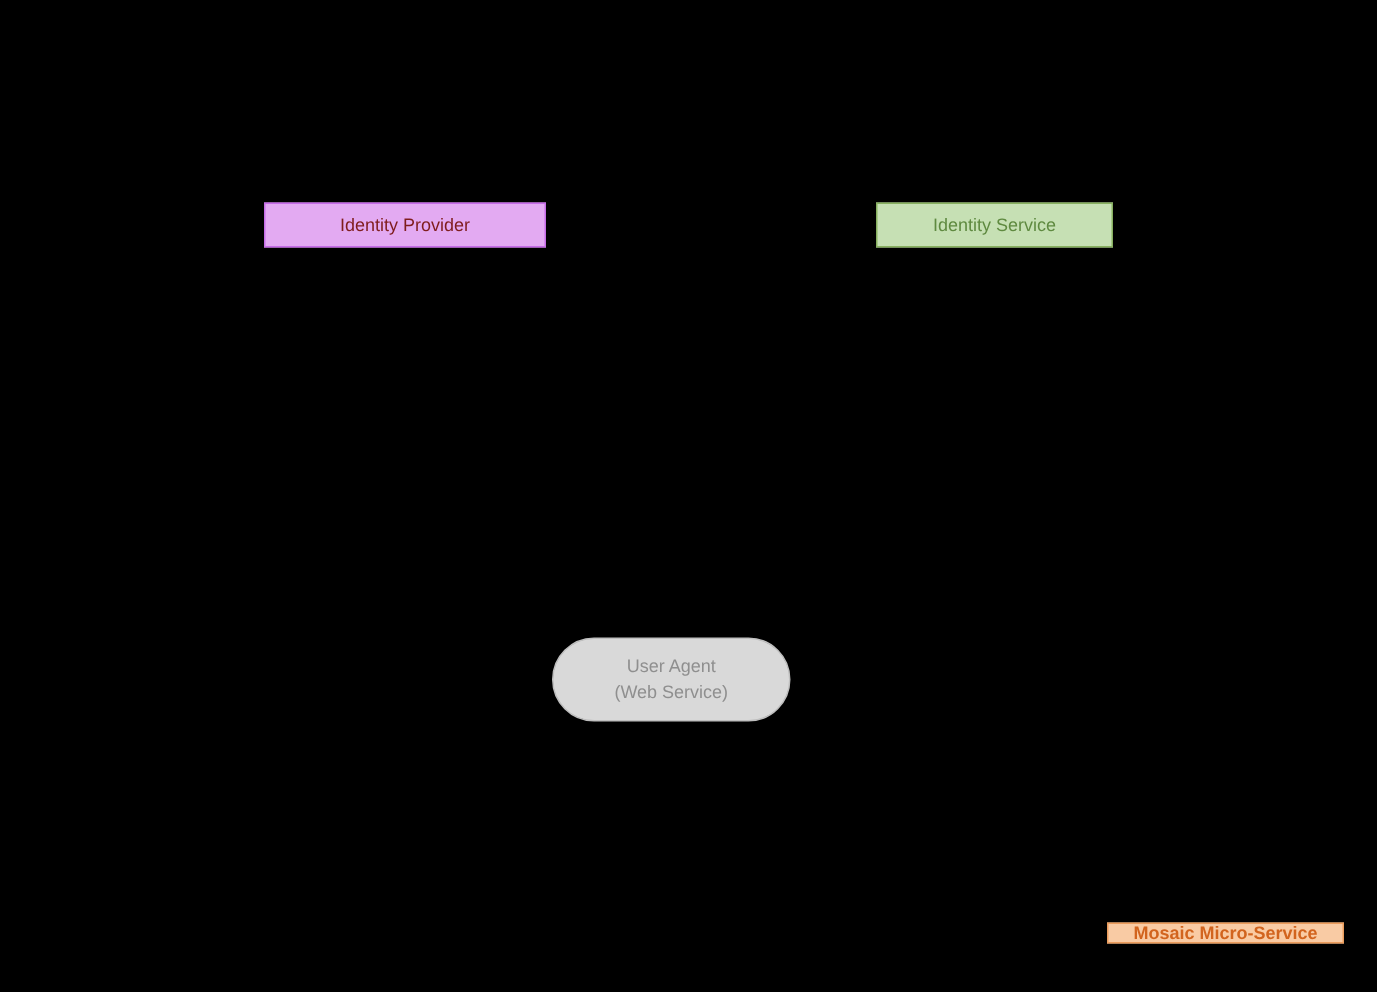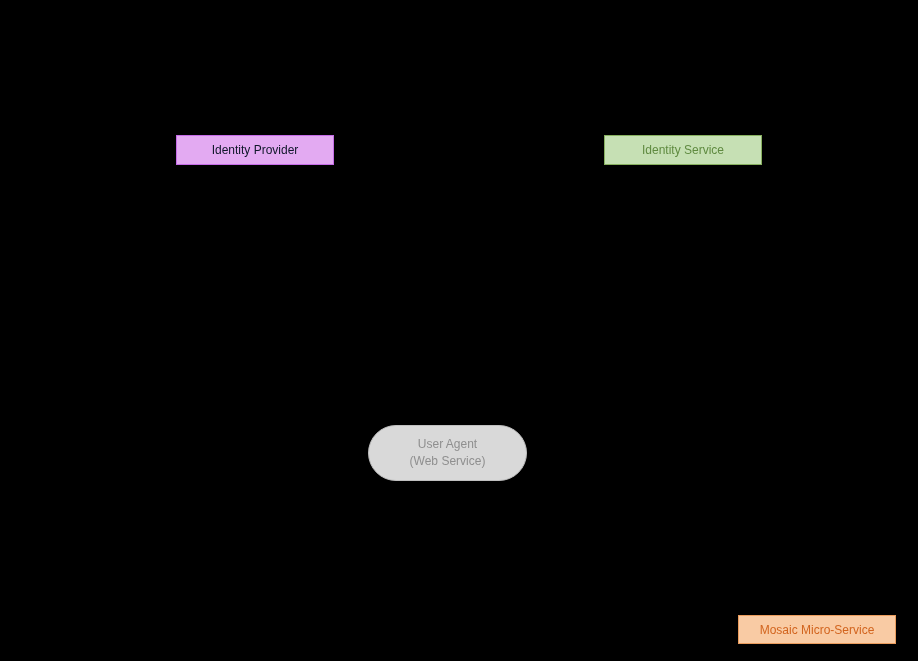--- a/index.html
+++ b/index.html
@@ -22,45 +22,45 @@
     display: flex;
     flex-direction: column;
     align-items: center;
     justify-content: center;
     font-size: 12px;
     line-height: 16px;
     text-align: center;
     white-space: nowrap;
   }
   .node-identity-provider {
-    left: 176px; top: 135px; width: 158px; height: 30px;
+    left: 176px; top: 135px; width: 188px; height: 30px;
     background: #e3aaf2;
     border-color: #c66be8;
-    color: #0f172a;
+    color: #7f1d1d;
   }
   .node-identity-service {
     left: 584px; top: 135px; width: 158px; height: 30px;
     background: #c6e0b4;
     border-color: #87b05f;
     color: #5f8a40;
-    margin-left: 20px;
   }
   .node-user-agent {
     left: 368px; top: 425px; width: 159px; height: 56px;
     background: #d9d9d9;
     border-color: #bfbfbf;
     color: #8f8f8f;
     line-height: 17px;
     border-radius: 28px;
   }
   .node-mosaic-micro-service {
-    left: 738px; top: 615px; width: 158px; height: 29px;
+    left: 738px; top: 615px; width: 158px; height: 14px;
     background: #f9cba4;
     border-color: #eb9c5c;
     color: #d2641e;
+    font-weight: bold;
   }
 </style>
 </head>
 <body>
 
 <div class="canvas">
 
   <div class="node node-identity-provider">
     <span class="node-label">Identity Provider</span>
   </div>

